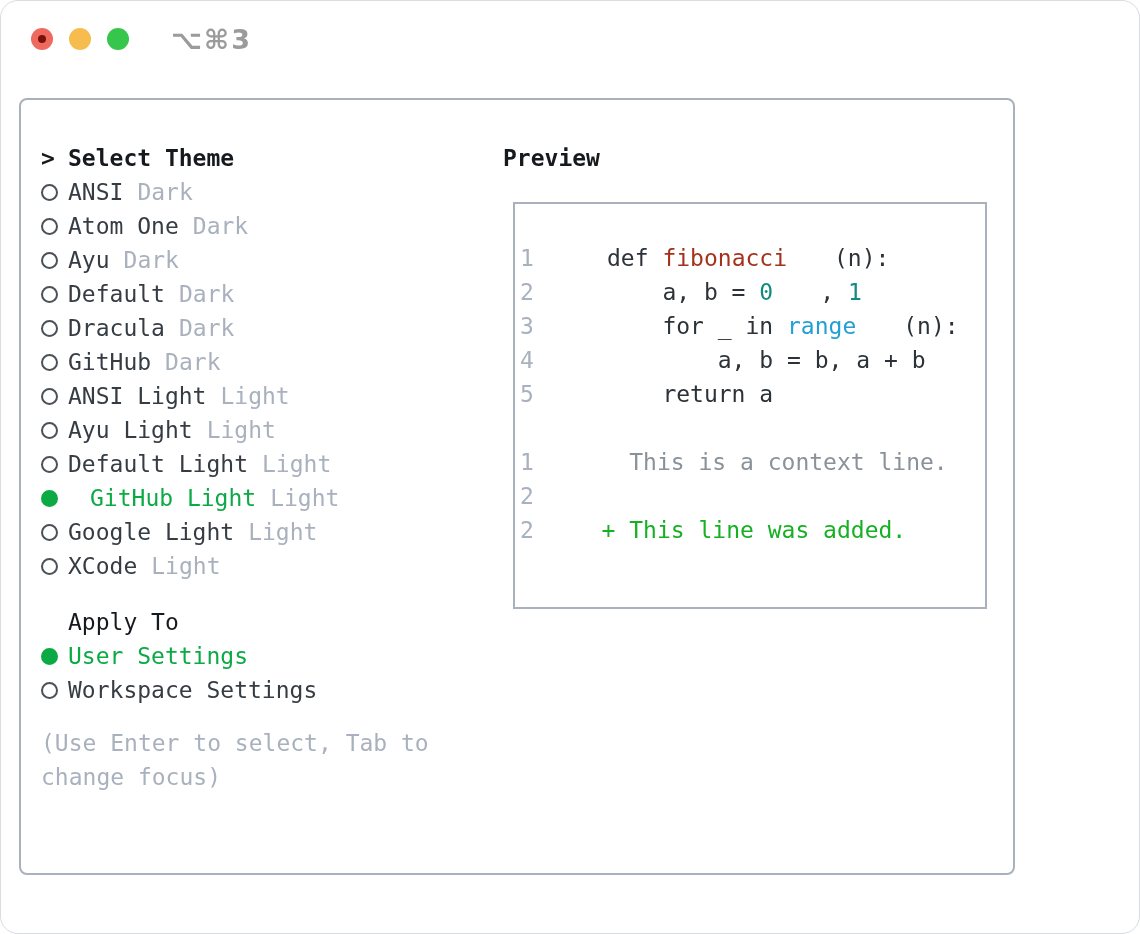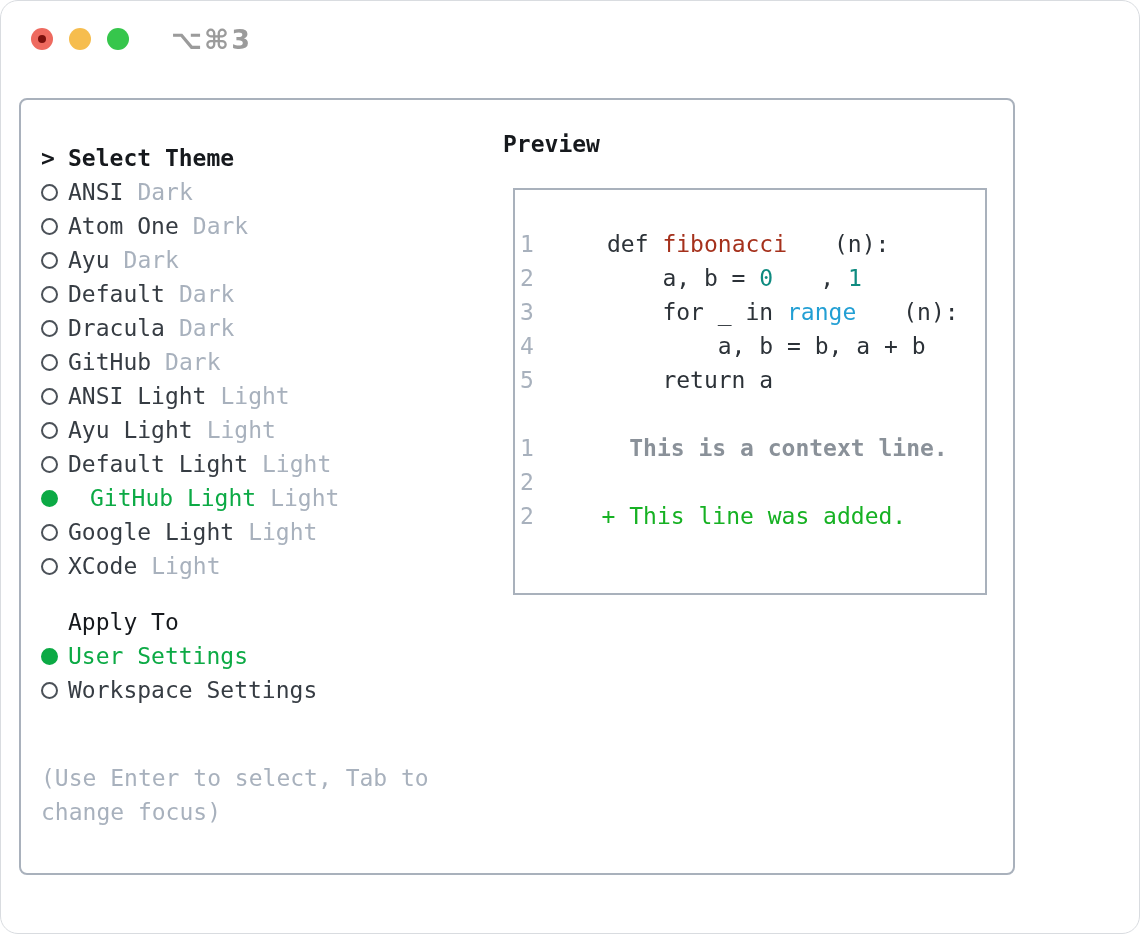--- a/index.html
+++ b/index.html
@@ -39,35 +39,35 @@
   .ring{
     width:13px;height:13px;border-radius:50%;border:2px solid var(--ring);box-sizing:content-box;
   }
   .ring.on{background:var(--sel-green);border-color:var(--sel-green);}
   .t-name{color:var(--text);}
   .t-name.on{color:var(--sel-green);margin-left:22px;}
   .t-tag{color:var(--muted);margin-left:14px;}
   .apply-hdr{color:var(--ink);padding-left:27px;margin-top:22px;}
   .opt-label{color:var(--text);}
   .opt-label.on{color:var(--sel-green);}
-  .hint{color:var(--muted);margin-top:54px;}
+  .hint{color:var(--muted);margin-top:19px;}
   .hint .row{display:block;}
   
-  .right-col{position:absolute;left:482px;top:27px;}
+  .right-col{position:absolute;left:482px;top:41px;}
   .preview-box{
     margin-left:10px;margin-top:27px;width:474px;height:407px;box-sizing:border-box;
     border:2px solid var(--border);padding:37px 0 0 5px;background:#fff;
   }
   .code-row{height:34px;line-height:34px;font-size:23px;display:flex;white-space:pre;}
   .ln{width:28px;color:var(--muted);flex:none;margin-right:12px;}
   .tok-plain{color:var(--code-text);margin-left:47px;}
   .tok-fn{color:var(--fn-red);}
   .tok-num{color:var(--num-teal);}
   .tok-blt{color:var(--blt-blue);}
-  .tok-ctx{color:var(--ctx-gray);font-weight:bold;}
+  .tok-ctx{color:var(--ctx-gray);}
   .tok-del{color:var(--del-red);}
   .tok-add{color:var(--add-green);}
 </style>
 </head>
 <body style="--ink: #16191d; --text: #363c43; --code-text: #2c3238; --muted: #a8b1bd; --ctx-gray: #8a9199; --border: #a9b1bc; --ring: #4b5158; --title-gray: #9b9b9b; --sel-green: #0caa45; --add-green: #16b123; --del-red: #c8341e; --fn-red: #a5311c; --num-teal: #0f8b80; --blt-blue: #229fd4; --tl-red: #ee6a5f; --tl-red-dot: #7c100c; --tl-yellow: #f6bd4e; --tl-green: #36c64c;">
 
 <div class="window">
 
   <div class="titlebar">
     <span class="light red"></span>

